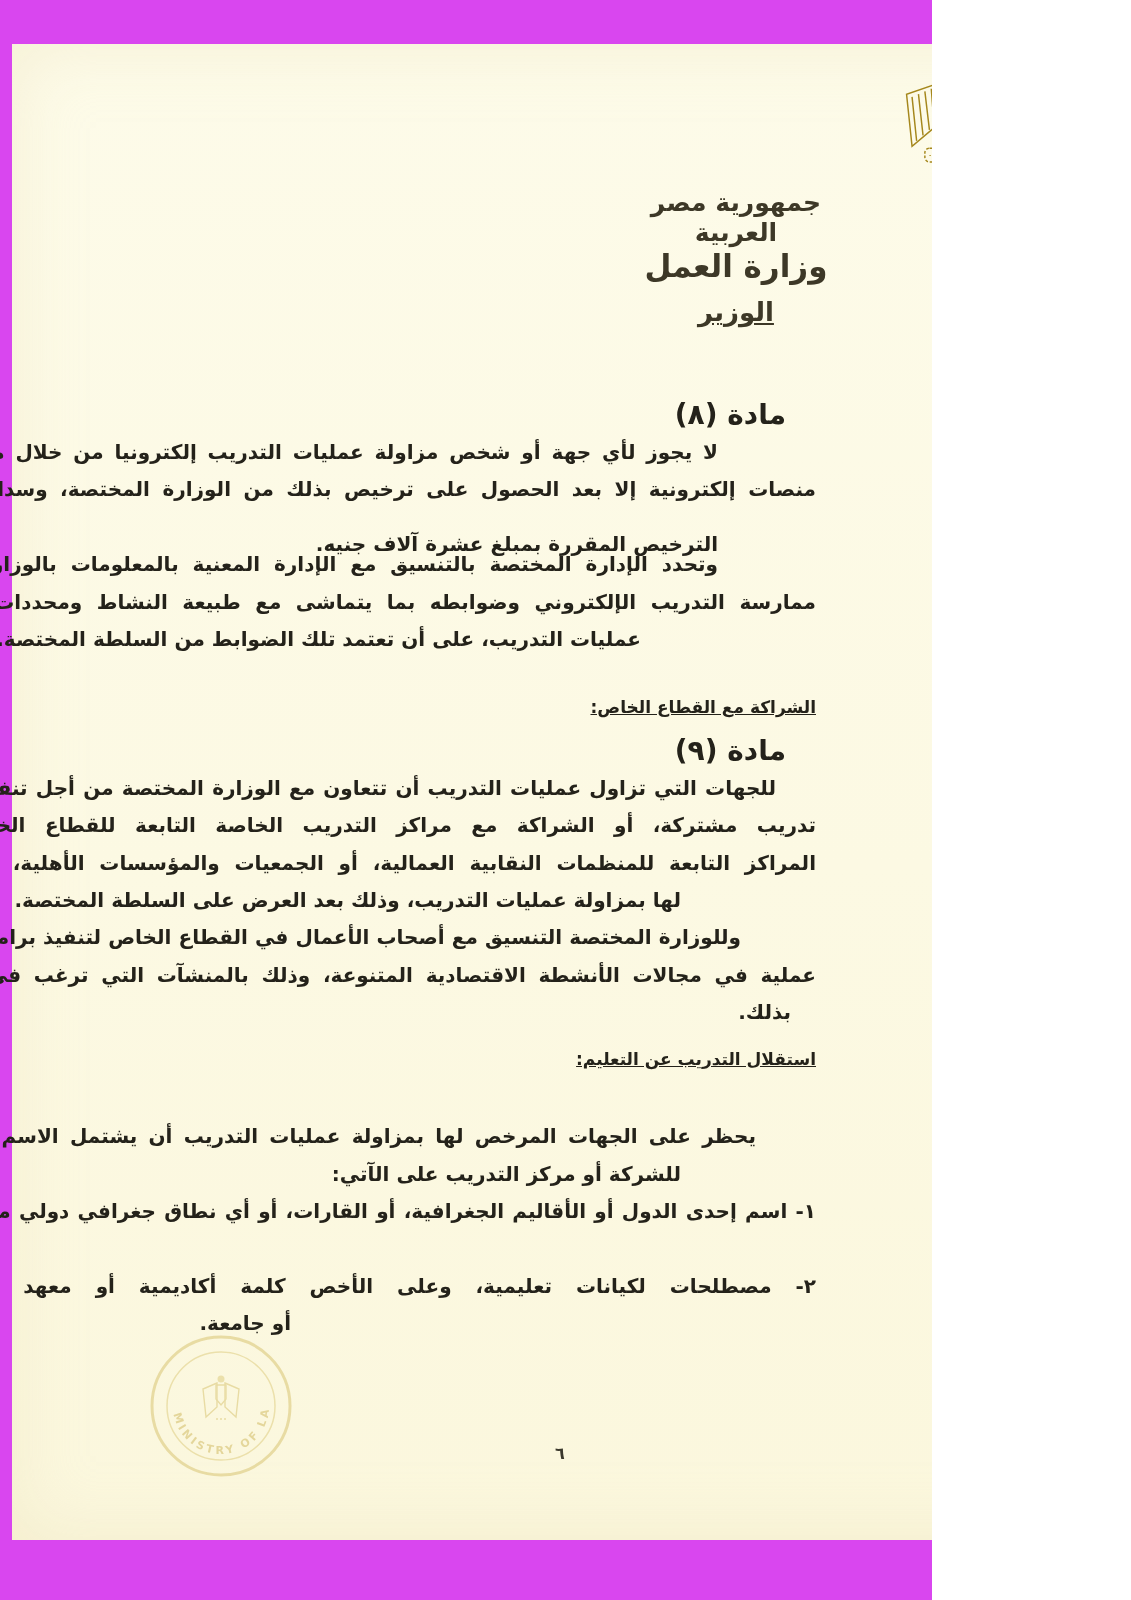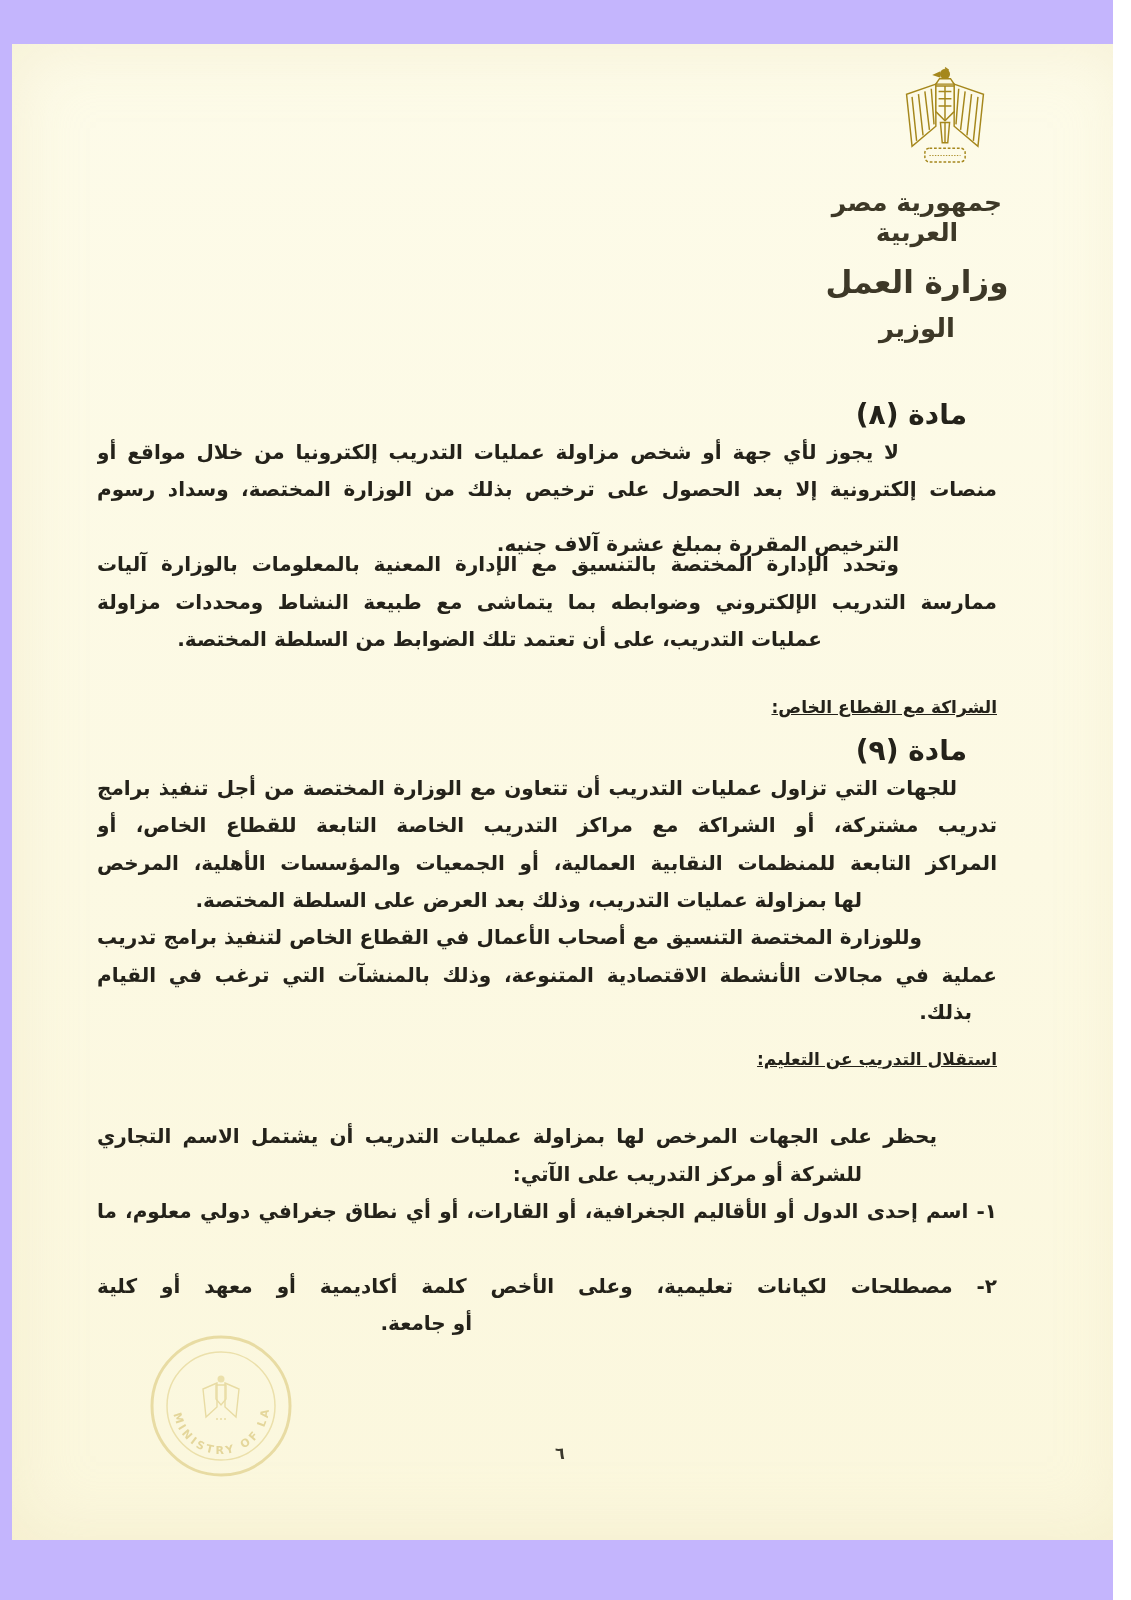--- a/index.html
+++ b/index.html
@@ -1,37 +1,37 @@
 <!DOCTYPE html>
 <html lang="ar"><head>
 <meta charset="utf-8">
 <style>
   html,body{margin:0;padding:0;background:#ffffff;}
-  .scan{position:relative;width:1113px;height:1600px;background:#c4b5fd;overflow:hidden;
+  .scan{position:relative;width:932px;height:1600px;background:#d946ef;overflow:hidden;
         font-family:"DejaVu Sans",sans-serif;}
   .paper{position:absolute;left:12px;top:44px;width:1119px;height:1496px;
          background:linear-gradient(180deg,#fdfbe9 0%,#fcf9e3 55%,#fbf7dd 100%);
          box-shadow:inset 0 0 70px rgba(232,222,176,.35);}
   .content{position:absolute;inset:0;direction:rtl;color:#24221a;}
   .line{position:absolute;right:116px;width:900px;height:38px;line-height:38px;
         font-size:20px;font-weight:bold;text-align:justify;text-align-last:justify;
         overflow:hidden;box-sizing:border-box;letter-spacing:.2px;}
   .ind40{padding-right:40px;margin-left:48px;} .ind60{padding-right:60px;} .ind75{padding-right:75px;} .ind98{padding-right:98px;}
   .end25{text-align:left;text-align-last:right;padding-right:25px;}
   .end98{text-align:left;text-align-last:right;padding-right:98px;margin-top:17px;}
   .end135{text-align:right;text-align-last:right;padding-right:135px;}
   .end175{text-align-last:right;padding-right:175px;}
   .end525{text-align:right;text-align-last:right;padding-right:525px;}
   .title{text-align:left;text-align-last:right;padding-right:30px;font-size:28px;}
   .sect{text-align:right;text-align-last:right;font-size:17px;letter-spacing:0;text-decoration:underline;}
   .calli{position:absolute;right:86px;top:188px;width:220px;text-align:center;
          color:#3d3827;direction:rtl;font-weight:bold;}
   .calli .l1{font-size:25px;line-height:1.2;}
-  .calli .l2{font-size:31px;line-height:1.2;margin-top:16px;}
-  .calli .l3{font-size:26px;line-height:1.2;margin-top:12px;}
+  .calli .l2{font-size:31px;line-height:1.2;}
+  .calli .l3{font-size:26px;line-height:1.2;margin-top:12px;text-decoration:underline;}
   .emblem{position:absolute;left:899px;top:64px;}
   .stamp{position:absolute;left:146px;top:1331px;opacity:.62;}
   .pagenum{position:absolute;left:540px;top:1444px;width:40px;text-align:center;
            font-size:16px;font-weight:bold;color:#3a382c;}
 </style>
 </head>
 <body>
 
 <div class="scan">
   <div class="paper"></div>

